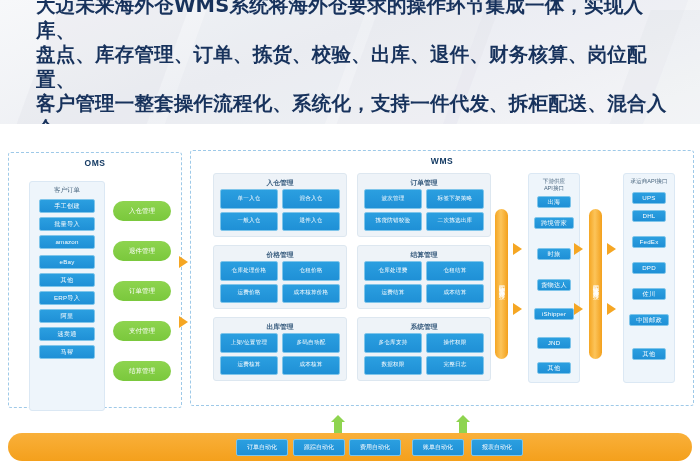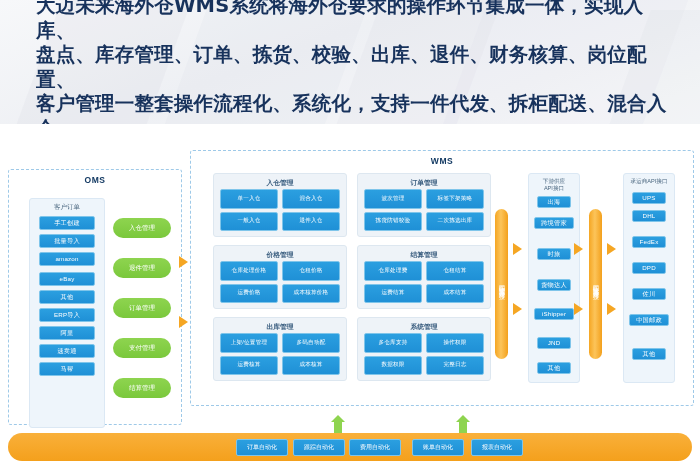--- a/index.html
+++ b/index.html
@@ -63,21 +63,21 @@
     position: absolute;
     top: 5px; left: 0; width: 100%;
     text-align: center;
     font-size: 8.5px;
     font-weight: bold;
     color: #143a63;
     letter-spacing: .5px;
   }
 
   
-  #oms-box { left: 8px; top: 21px; width: 172px; height: 254px; }
+  #oms-box { left: 8px; top: 4px; width: 172px; height: 254px; }
   
   #wms-box { left: 190px; top: 2px; width: 502px; height: 254px; }
 
   
   .lightpanel {
     position: absolute;
     background: #eef5fb;
     border: 1px solid #dbe8f4;
     border-radius: 3px;
   }

